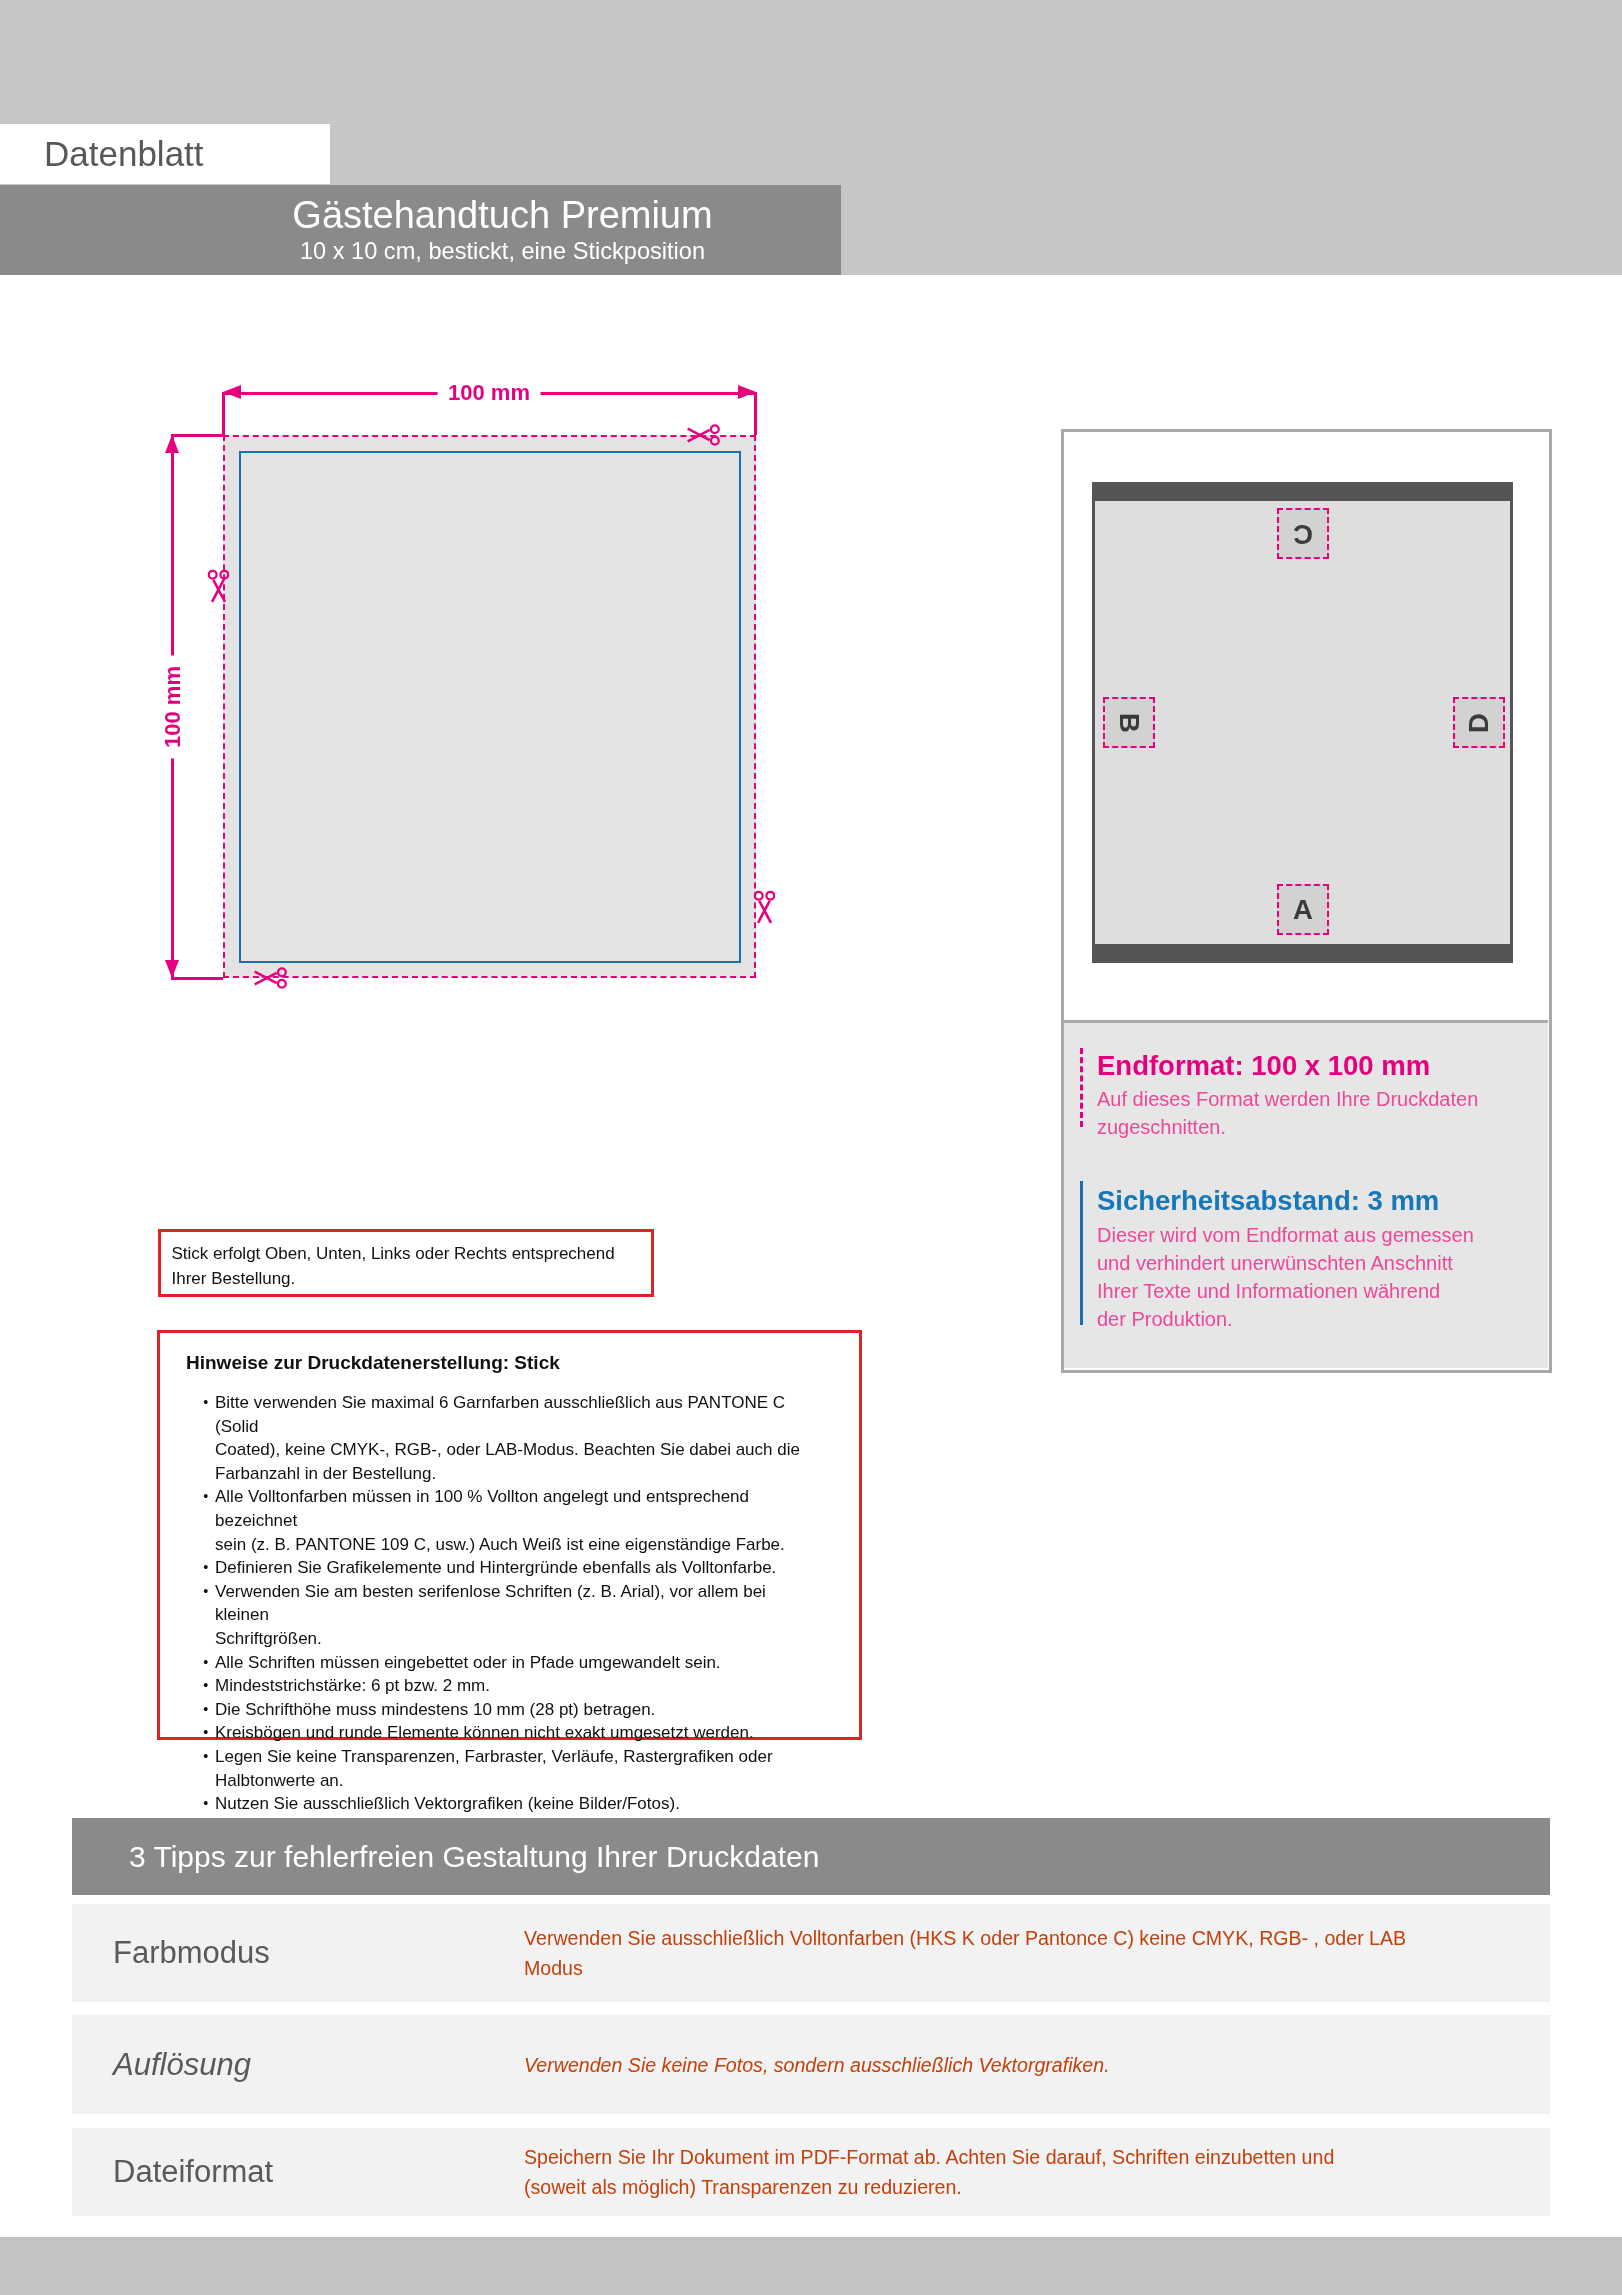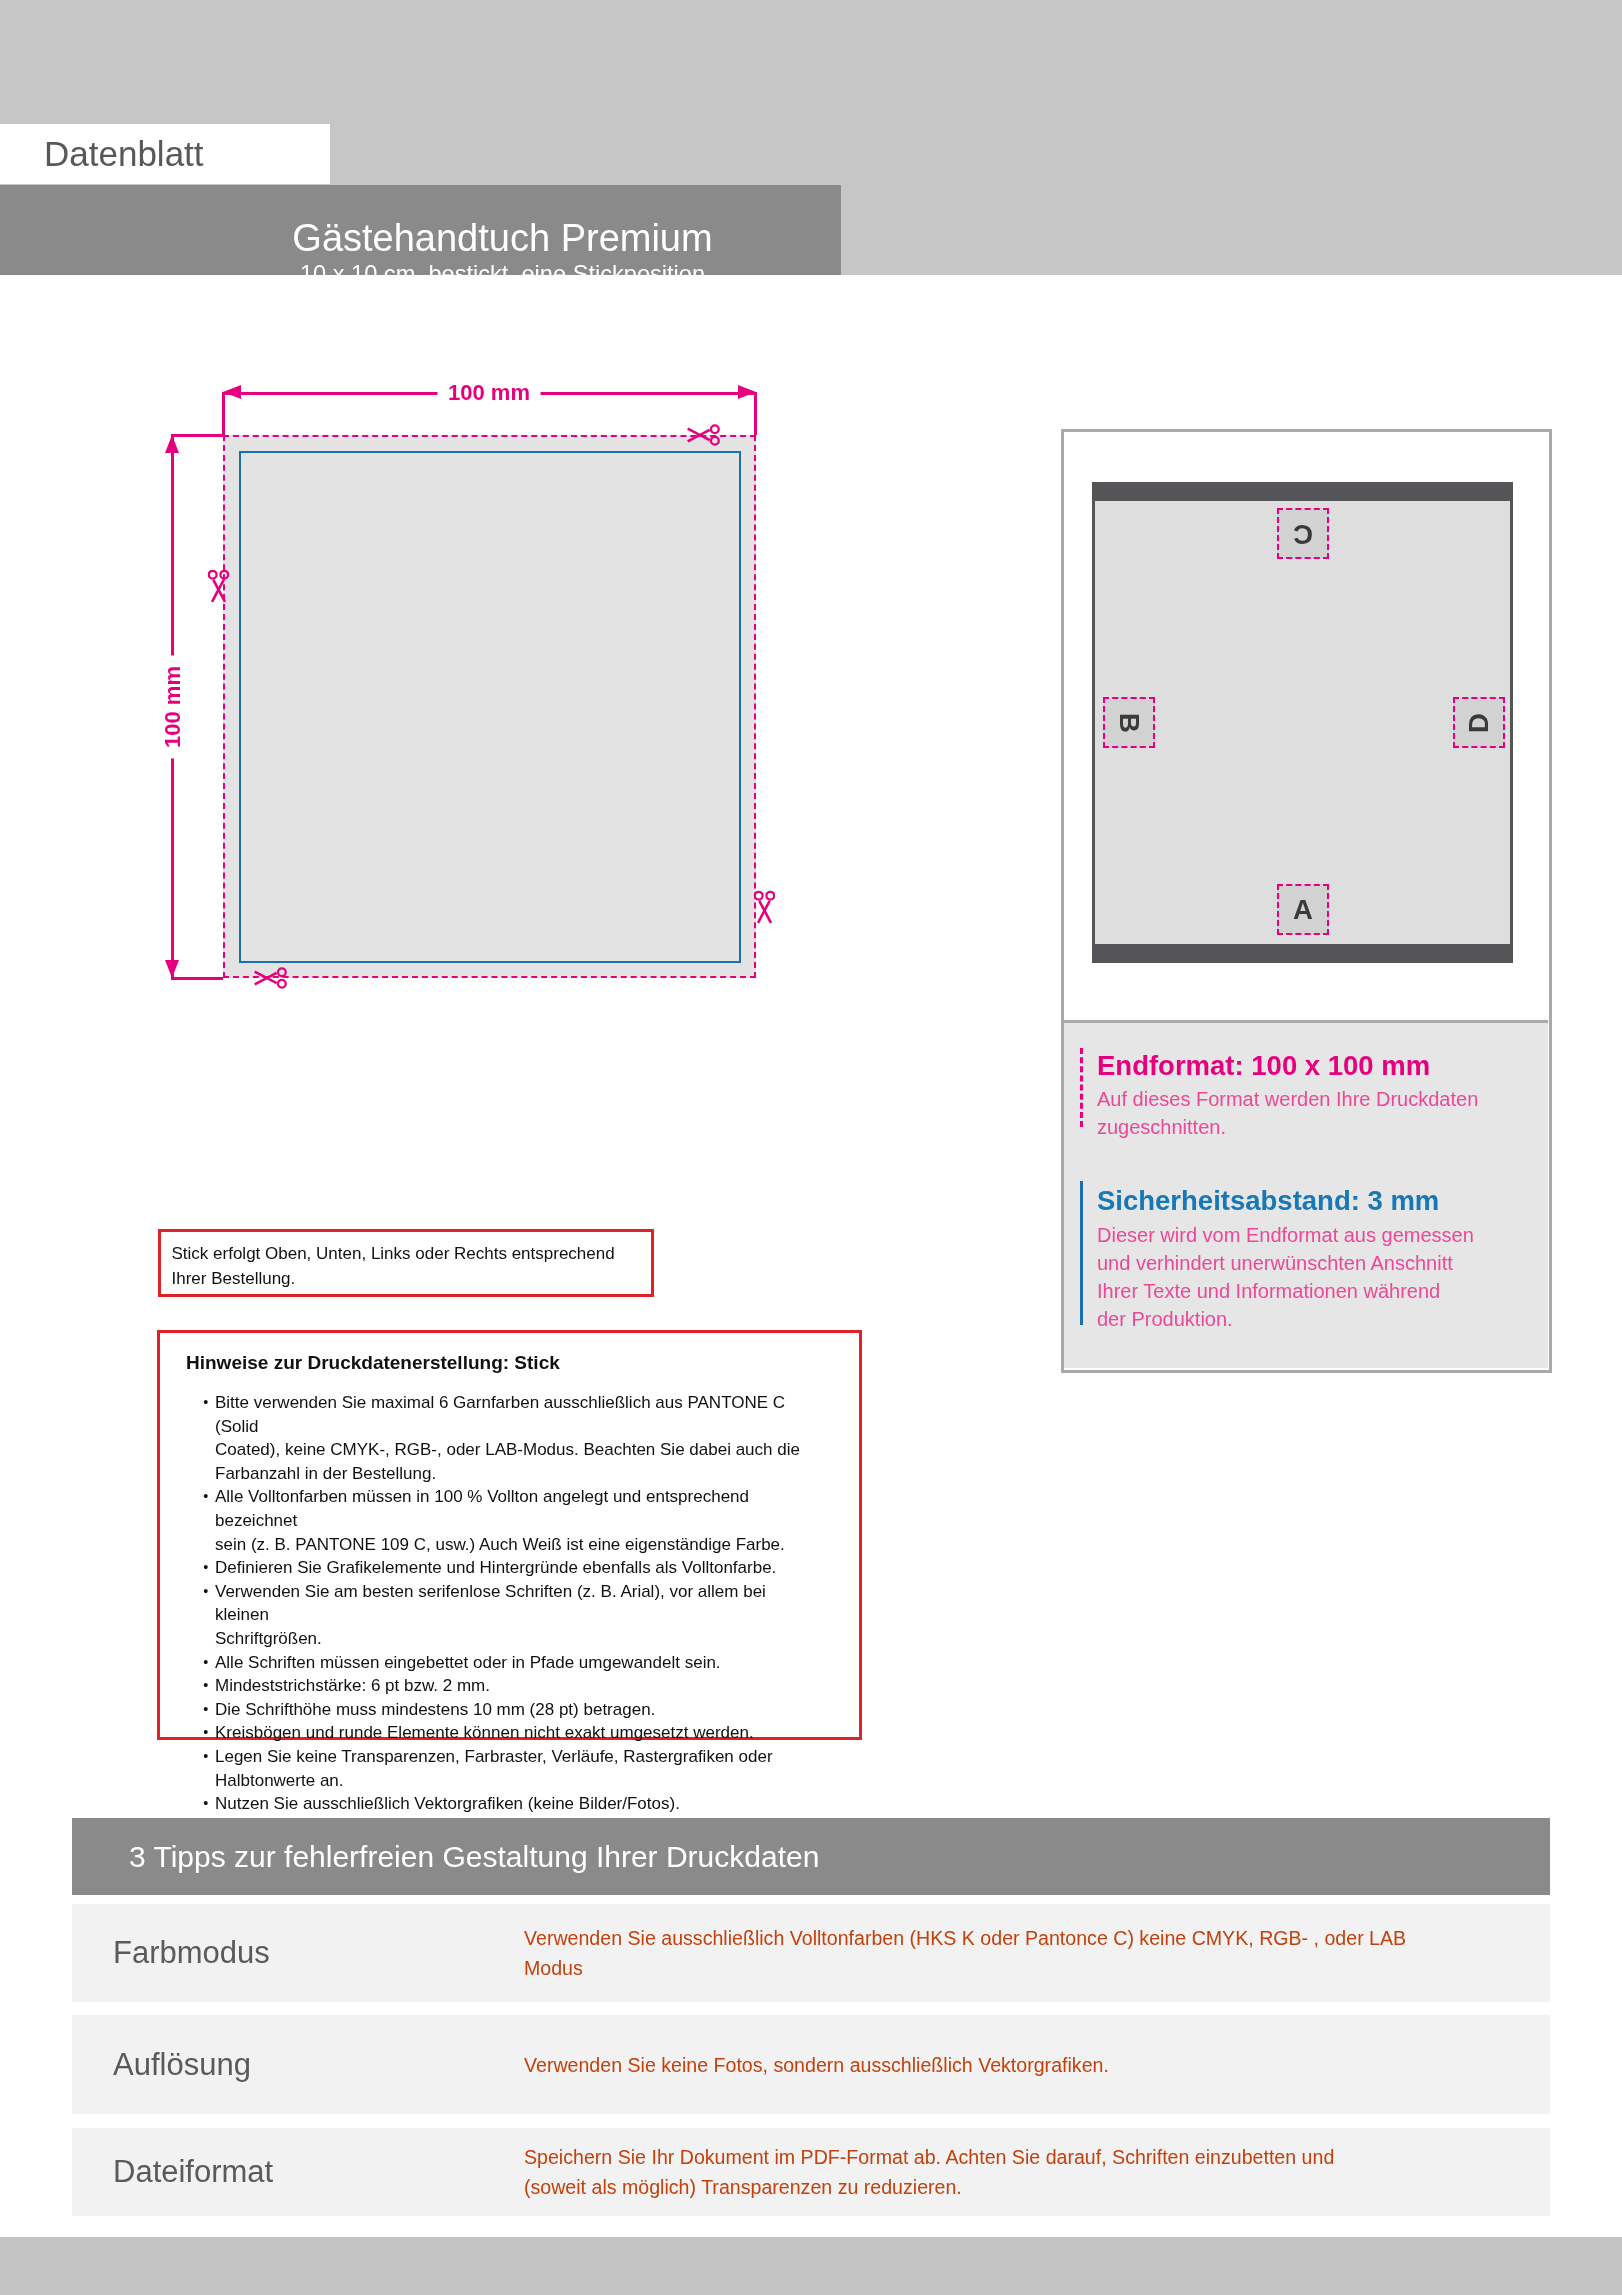--- a/index.html
+++ b/index.html
@@ -6,21 +6,21 @@
   body{font-family:"Liberation Sans",sans-serif;background:#ffffff;}
   #page{position:relative;width:1623px;height:2295px;background:#ffffff;overflow:hidden;}
 
   
   .band-light{position:absolute;left:0;top:0;width:1623px;height:275px;background:#c6c6c6;}
   .datenblatt-box{position:absolute;left:0;top:124px;width:330px;height:60px;background:#ffffff;
     display:flex;align-items:center;}
   .datenblatt-box span{padding-left:44px;font-size:35px;color:#58585a;}
   .band-dark{position:absolute;left:0;top:185px;width:841px;height:90px;background:#8a8a8a;}
   .band-dark-inner{position:absolute;left:164px;top:0;width:677px;height:90px;
-    display:flex;flex-direction:column;justify-content:center;align-items:center;color:#ffffff;margin-top:23px;}
+    display:flex;flex-direction:column;justify-content:center;align-items:center;color:#ffffff;}
   .product-title{font-size:38px;line-height:41px;}
   .product-subtitle{font-size:23.6px;line-height:30px;}
 
   
   .cut-square{position:absolute;left:223px;top:435px;width:533px;height:543px;box-sizing:border-box;
     background:#e3e3e3;border:2.6px dashed #e6007e;}
   .safety-square{position:absolute;left:239px;top:451px;width:502px;height:512px;box-sizing:border-box;
     border:2.6px solid #1a70ae;}
   .dim-line{position:absolute;background:#e6007e;}
   .arr{position:absolute;width:0;height:0;}
@@ -67,21 +67,21 @@
     white-space:pre-line;}
   .panel-body.b1{top:653px;}
   .panel-body.b2{top:789px;}
 
   
   .tips-band{position:absolute;left:72px;top:1818px;width:1478px;height:77px;background:#8a8a8a;
     display:flex;align-items:center;}
   .tips-band span{padding-left:57px;font-size:30px;color:#ffffff;}
   .tip-row{position:absolute;left:72px;width:1478px;background:#f2f2f2;display:flex;align-items:center;}
   .tip-row.r1{top:1904px;height:98px;}
-  .tip-row.r2{top:2015px;height:99px;}
+  .tip-row.r2{top:2015px;height:99px;font-style:italic;}
   .tip-row.r3{top:2128px;height:88px;}
   .tip-label{width:411px;padding-left:41px;flex:none;font-size:31px;color:#5a5a5a;}
   .tip-text{flex:1;padding-right:31px;font-size:19.6px;line-height:30px;color:#c2410c;white-space:pre-line;}
 
   .footer-band{position:absolute;left:0;top:2237px;width:1623px;height:59px;background:#c3c3c3;}
 </style>
 </head>
 <body>
 
 <div id="page">

